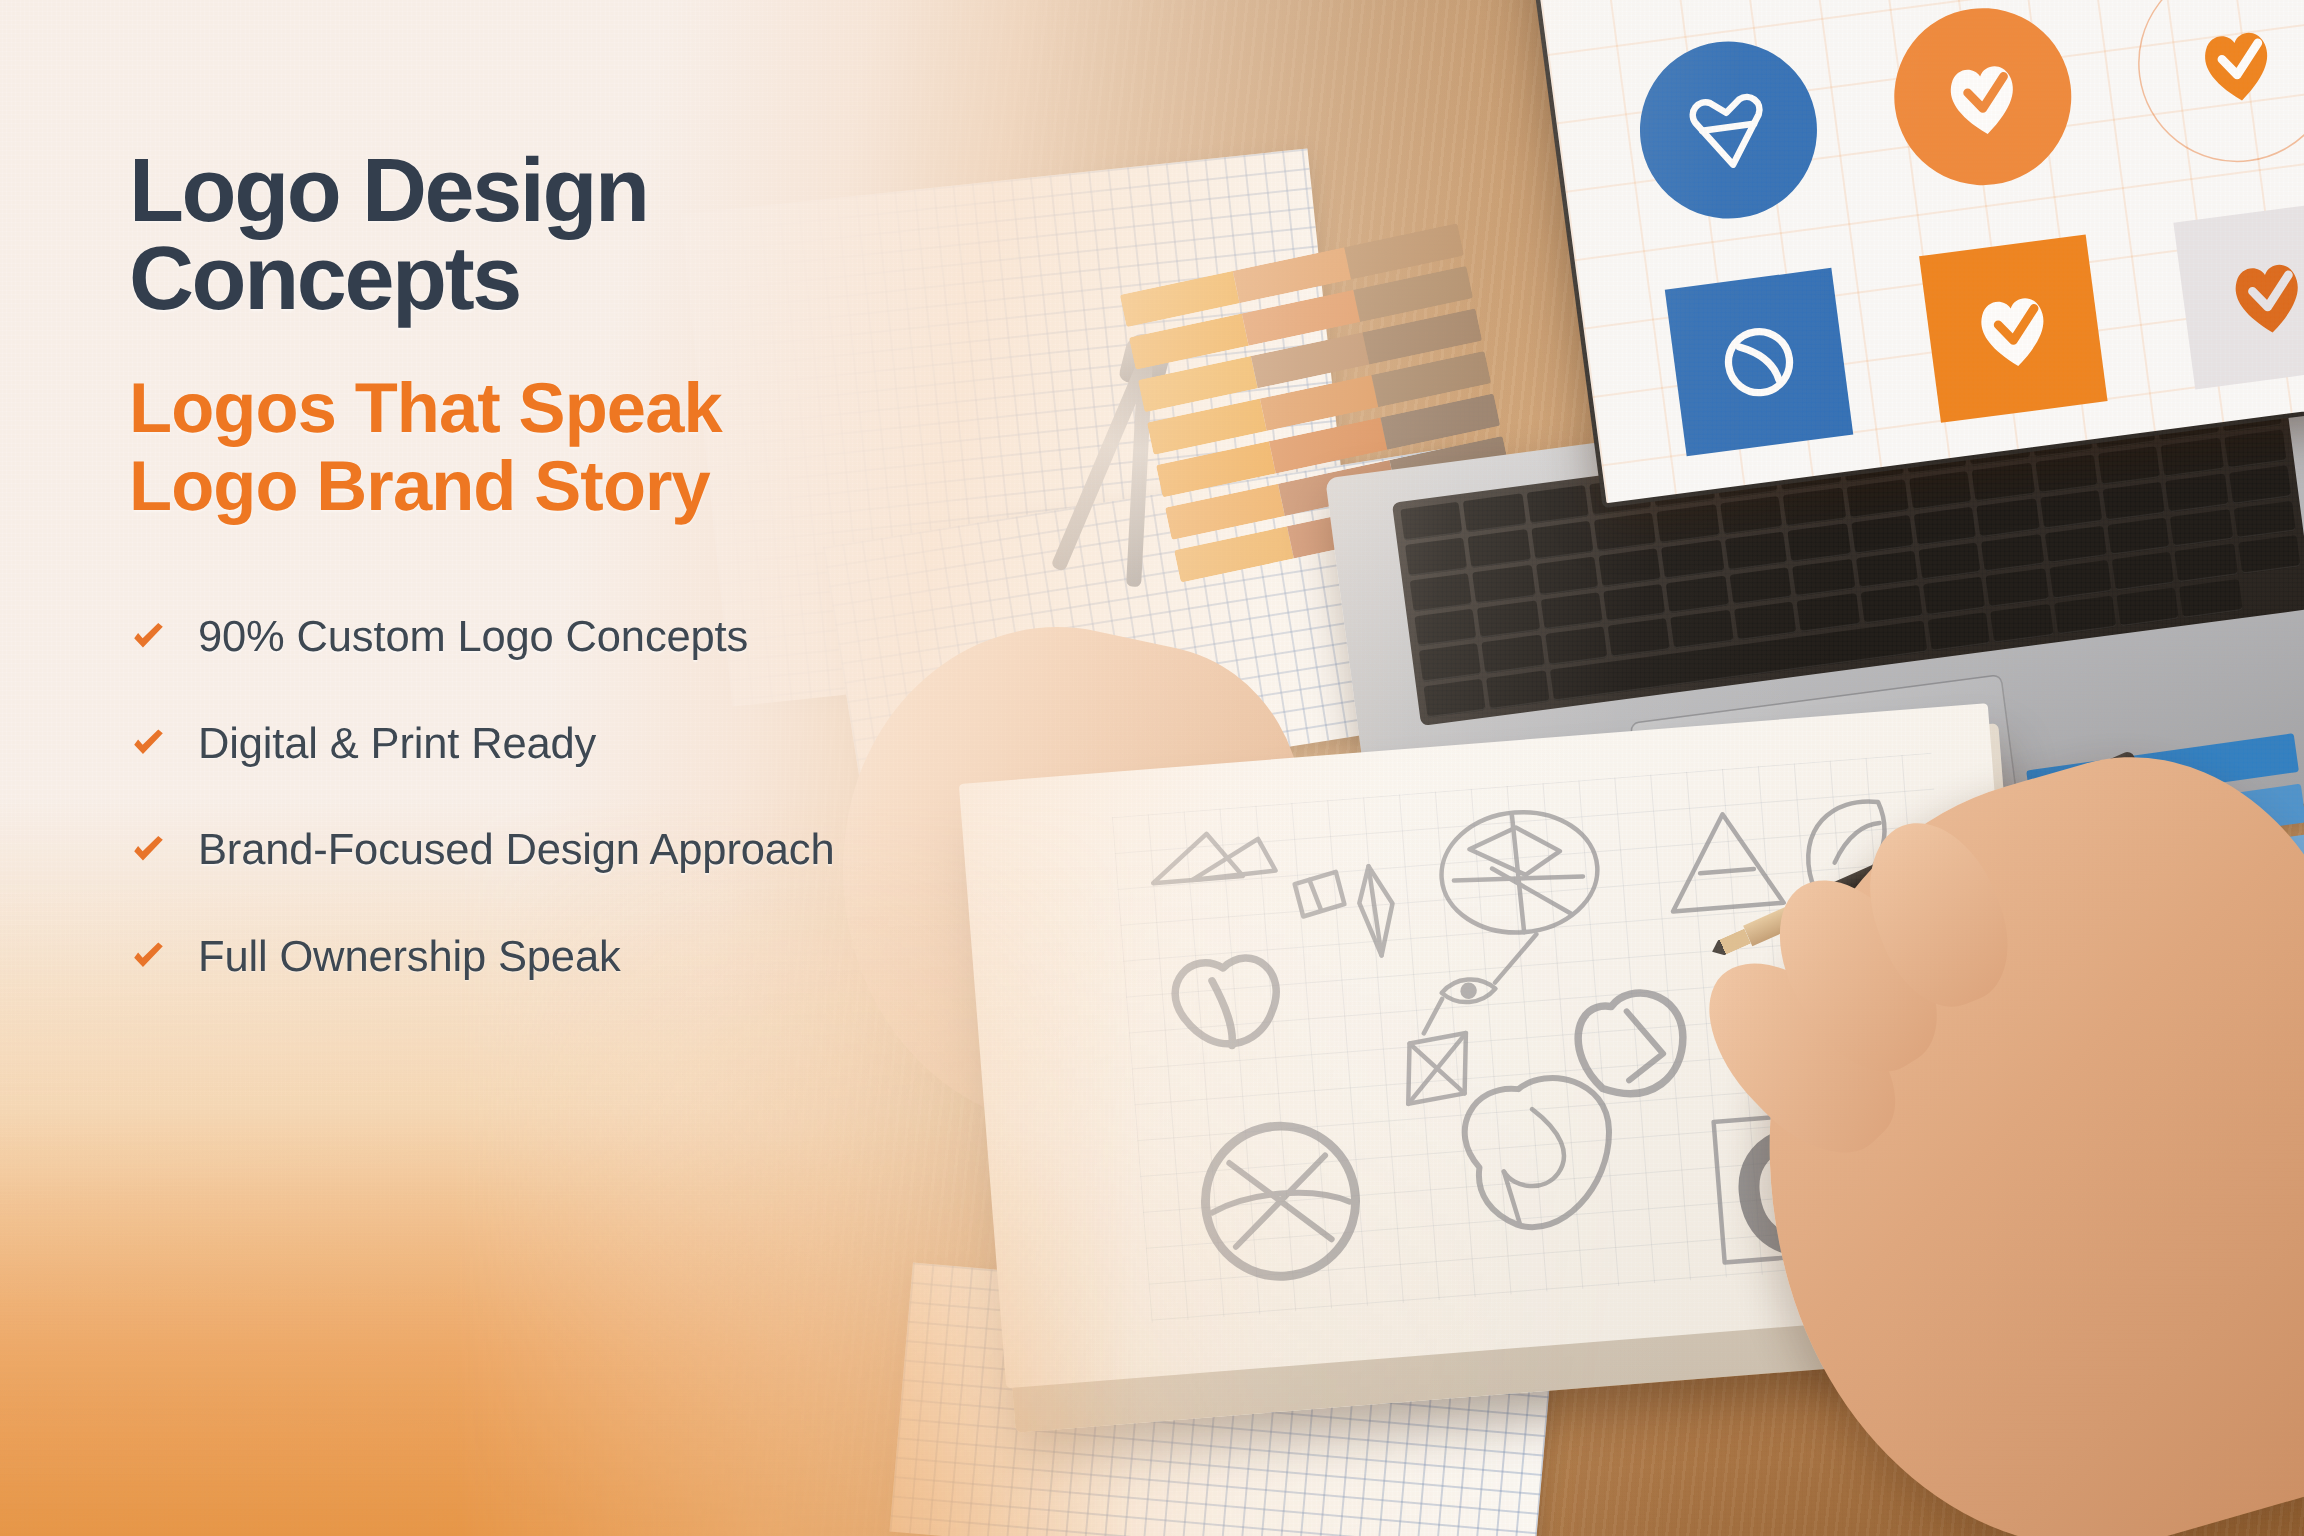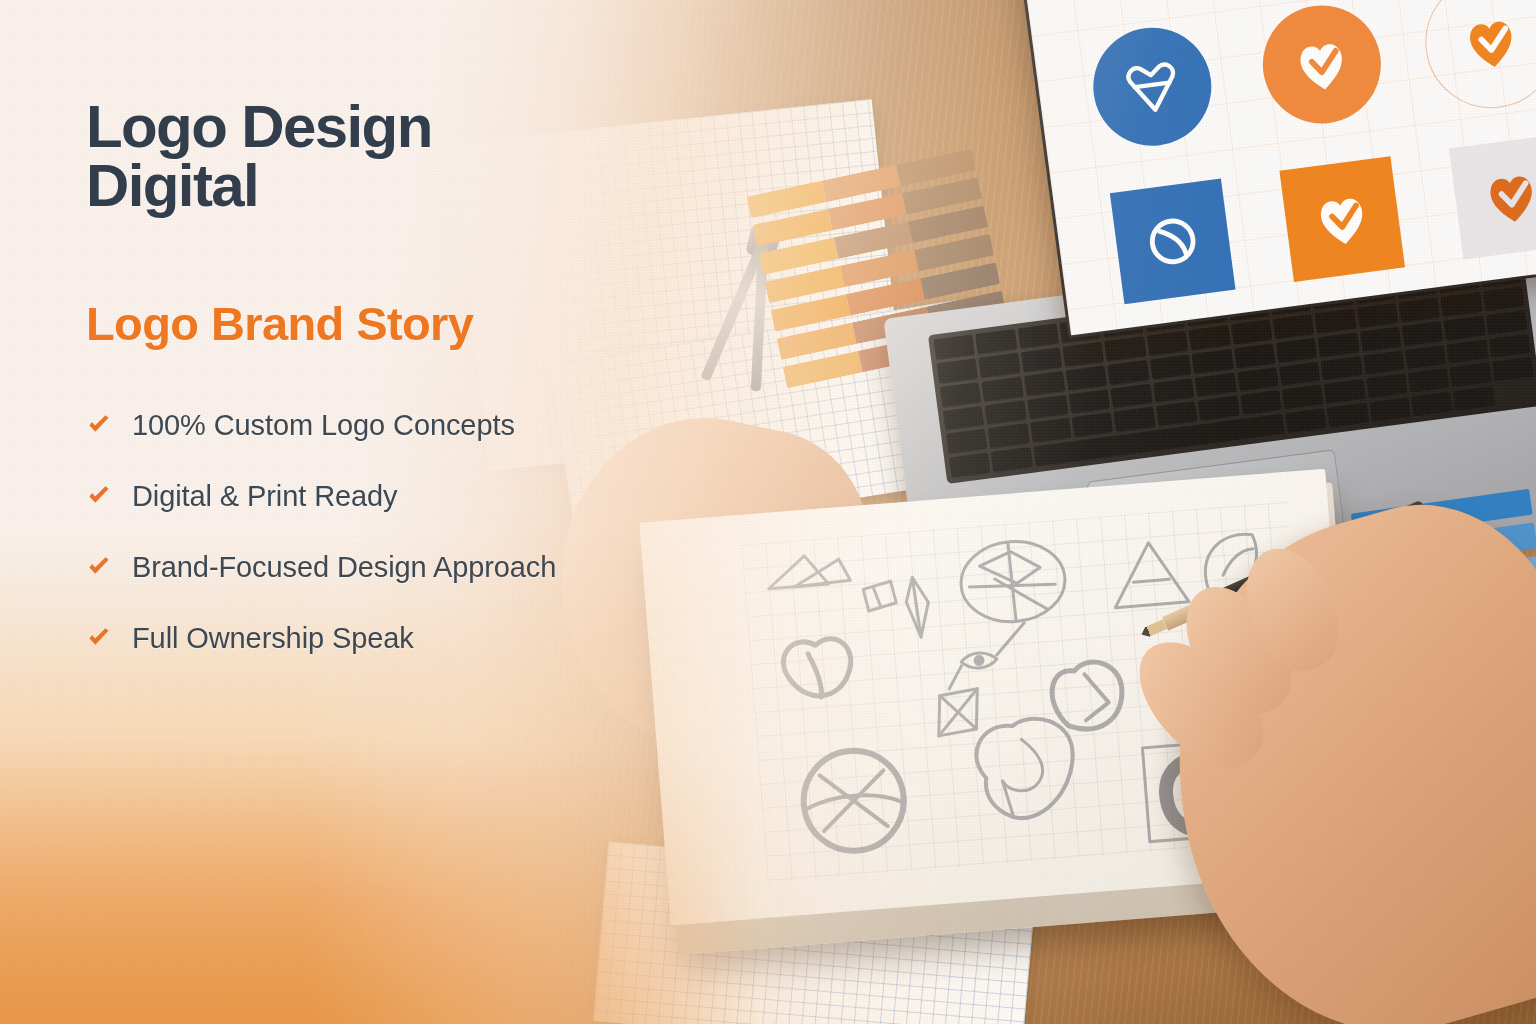--- a/index.html
+++ b/index.html
@@ -655,37 +655,37 @@
 
   <div class="wash"></div>
   <div class="wash-v"></div>
   <div class="corner-glow"></div>
   <div class="grain"></div>
 
   <div class="content">
 
     <h1 class="headline">
       <span>Logo Design</span><br>
-      <span>Digital</span>
+      <span>Concepts</span>
     </h1>
 
     <h2 class="subhead">
-      <br>
+      <span>Logos That Speak</span><br>
       <span>Logo Brand Story</span>
     </h2>
 
     <ul class="bullets">
 
       <li class="bullet">
         <span class="check">
           <svg viewBox="0 0 24 24" aria-hidden="true">
             <path d="M3.2 12.4 L8.6 18.2 L20.8 5.4 L18.0 3.0 L8.4 12.4 L5.6 9.2 Z" fill="currentColor"></path>
           </svg>
         </span>
-        <span class="bullet-label">100% Custom Logo Concepts</span>
+        <span class="bullet-label">90% Custom Logo Concepts</span>
       </li>
 
       <li class="bullet">
         <span class="check">
           <svg viewBox="0 0 24 24" aria-hidden="true">
             <path d="M3.2 12.4 L8.6 18.2 L20.8 5.4 L18.0 3.0 L8.4 12.4 L5.6 9.2 Z" fill="currentColor"></path>
           </svg>
         </span>
         <span class="bullet-label">Digital &amp; Print Ready</span>
       </li>

